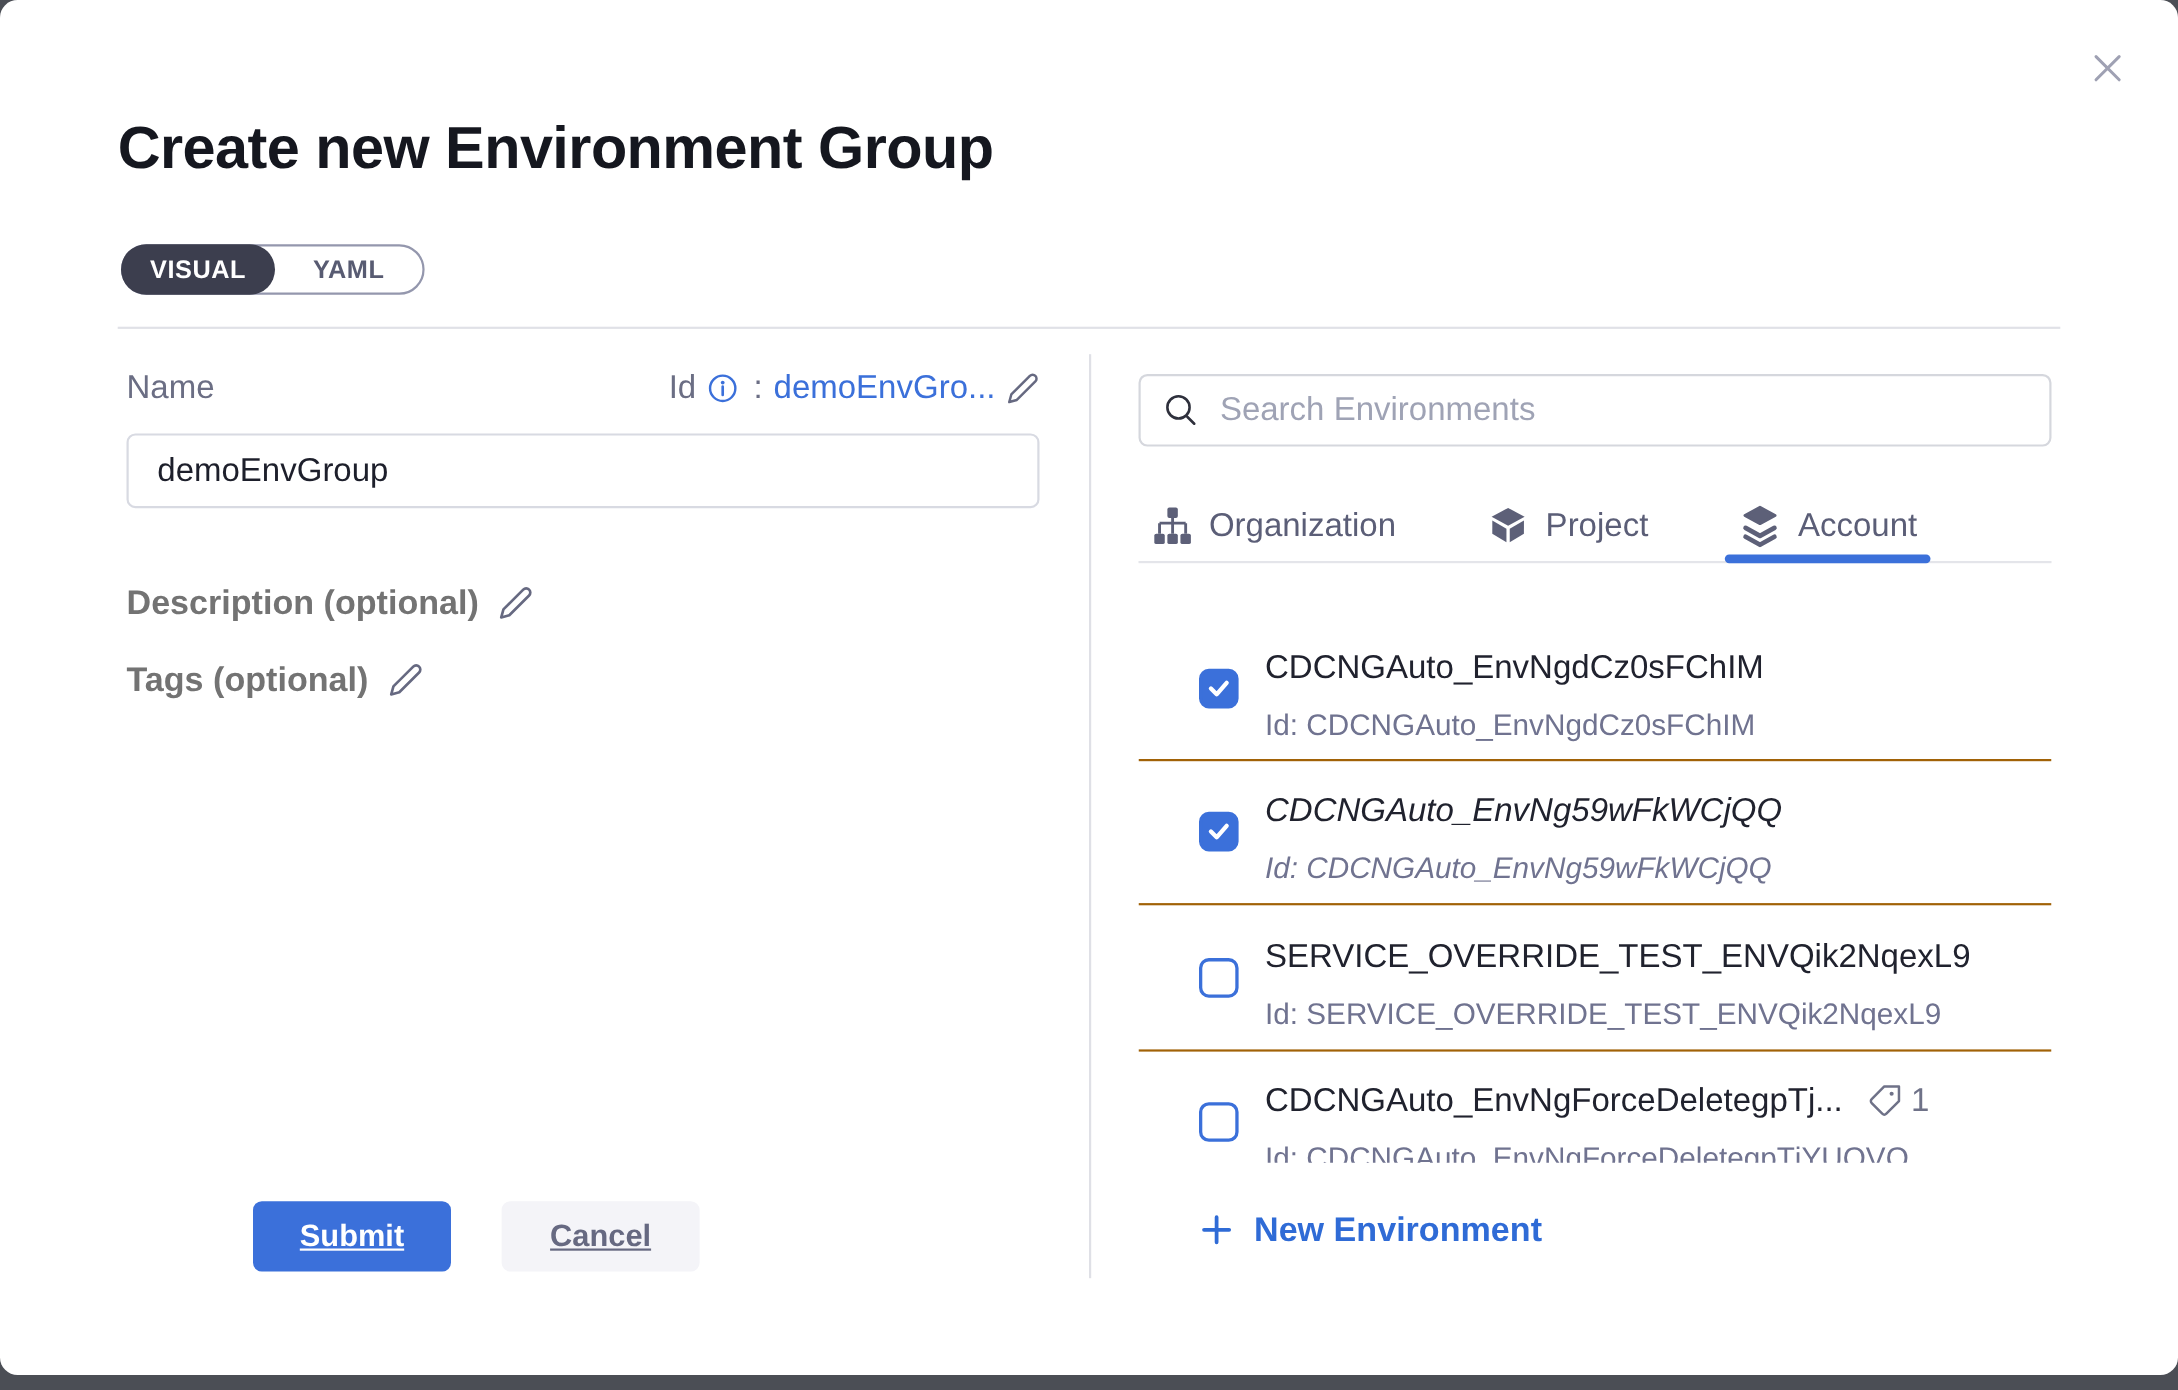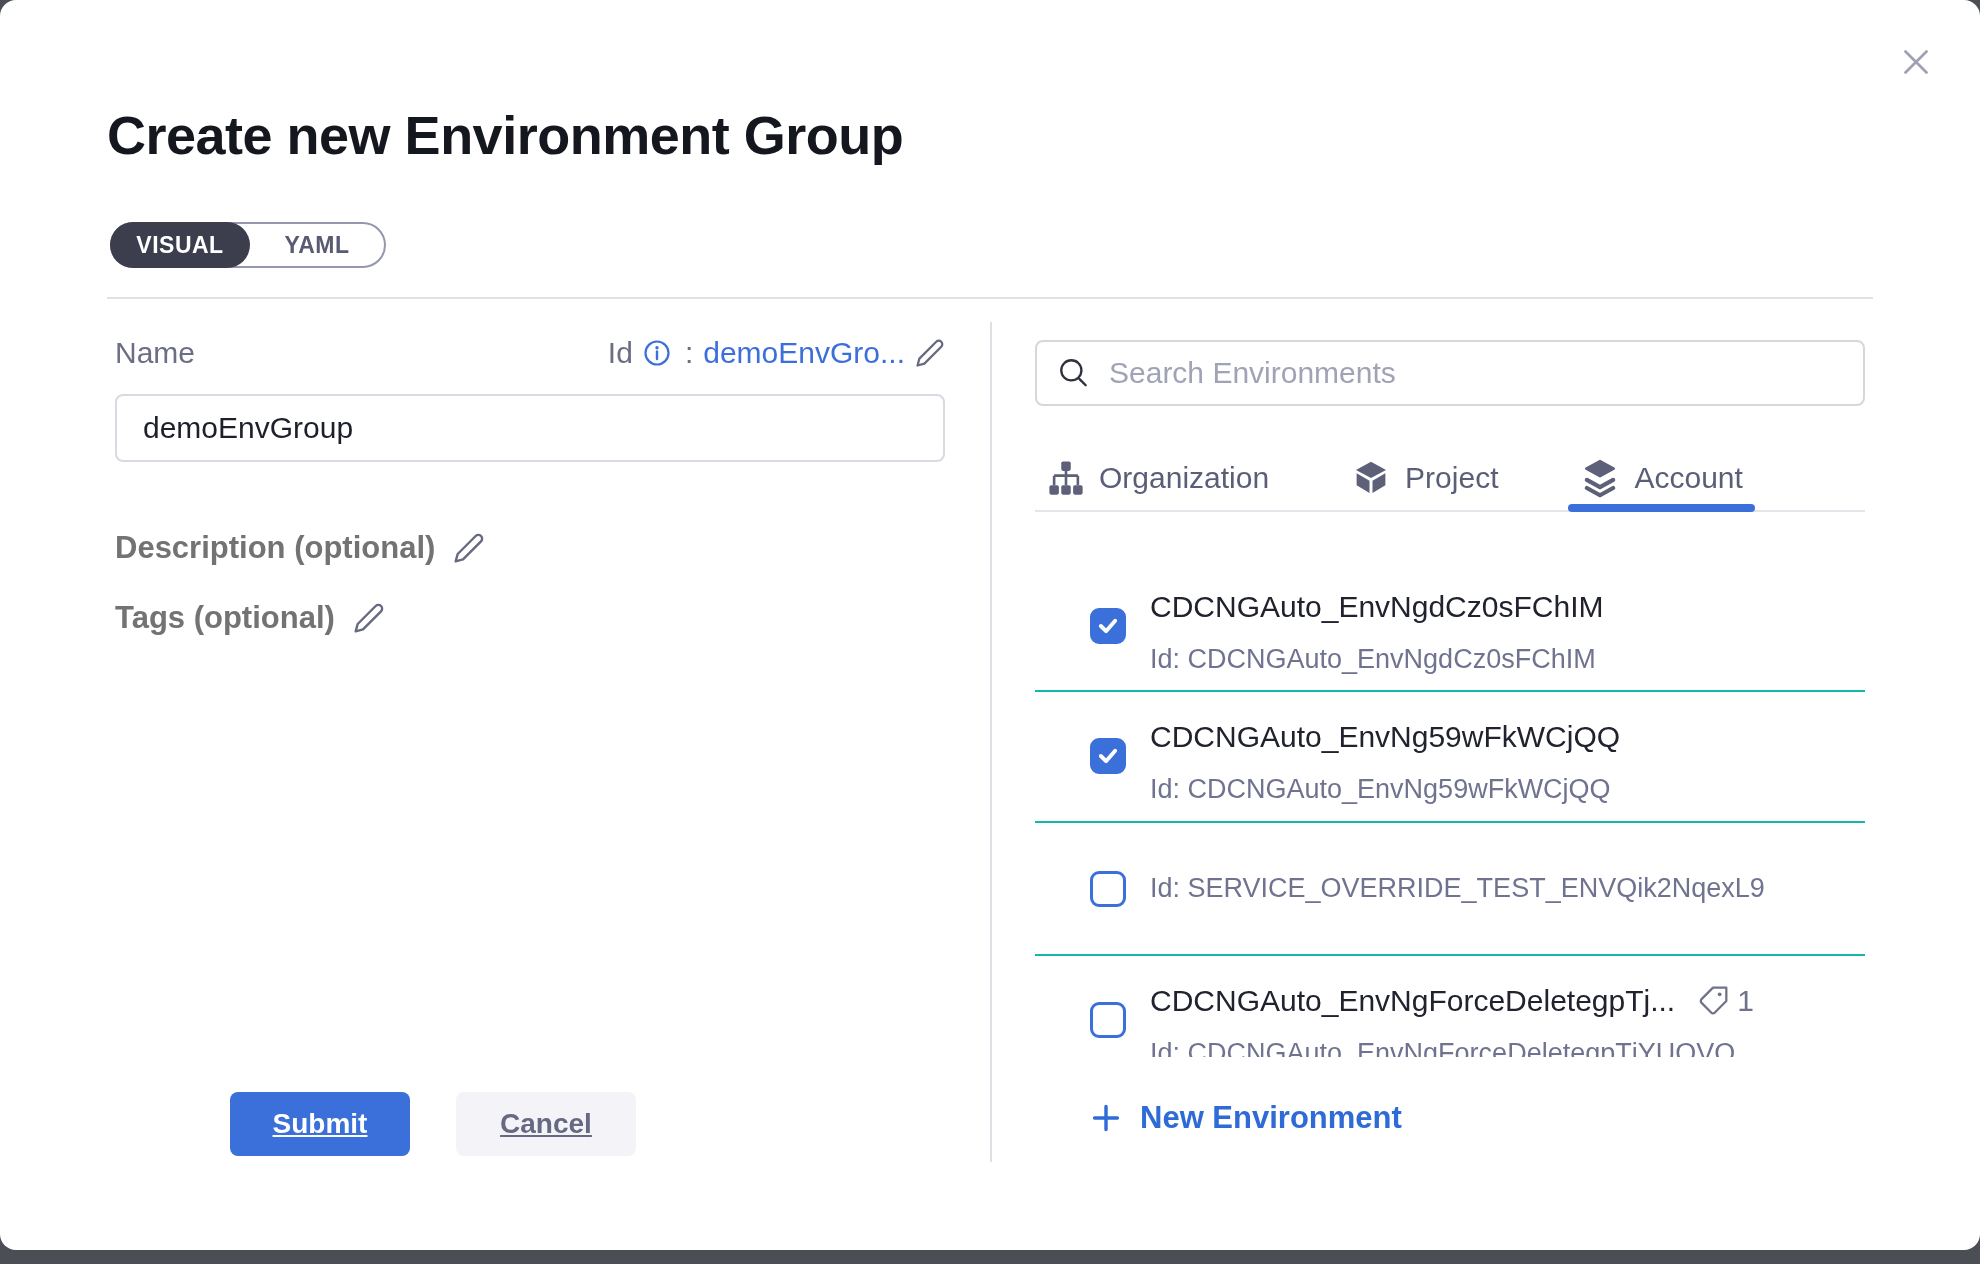--- a/index.html
+++ b/index.html
@@ -102,23 +102,23 @@
   .tab-label { font-size:30px; color:#5b5e77; }
   .tab-underline {
     display:none; position:absolute; left:0; right:0; bottom:-2px; height:8px;
     background:#3b70da; border-radius:4px;
   }
   .tab.active .tab-underline { display:block; }
   
   .env-list {
     position:absolute; top:514px; width:830px; height:543px; overflow:hidden;
   }
-  .env-row { position:relative; border-bottom:2px solid #14b8a6; }
+  .env-row { position:relative; border-bottom:2px solid #a16207; }
   .env-row.r1 { height:178px; padding-top:76px; }
-  .env-row.r2 { height:131px; padding-top:28px; }
+  .env-row.r2 { height:131px; padding-top:28px;font-style:italic; }
   .env-row.r3 { height:133px; padding-top:30px; }
   .env-row.r4 { height:160px; padding-top:28px; border-bottom:none; }
   .env-check {
     position:absolute; left:55px; width:36px; height:36px;
     border:3px solid #3b70da; border-radius:9px; background:#fff; cursor:pointer;
     display:flex; align-items:center; justify-content:center;
   }
   .env-row.r1 .env-check { top:94px; }
   .env-row.r2 .env-check { top:46px; }
   .env-row.r3 .env-check { top:48px; }
@@ -288,20 +288,23 @@
             </div>
           <div class="env-id">Id: CDCNGAuto_EnvNg59wFkWCjQQ</div>
         </div>
       </div>
 
       <div class="env-row r3">
         <span class="env-check">
           
         </span>
         <div class="env-text">
+          <div class="env-title-line">
+              <span class="env-title">SERVICE_OVERRIDE_TEST_ENVQik2NqexL9</span>
+            </div>
           <div class="env-id">Id: SERVICE_OVERRIDE_TEST_ENVQik2NqexL9</div>
         </div>
       </div>
 
       <div class="env-row r4">
         <span class="env-check">
           
         </span>
         <div class="env-text">
           <div class="env-title-line">

